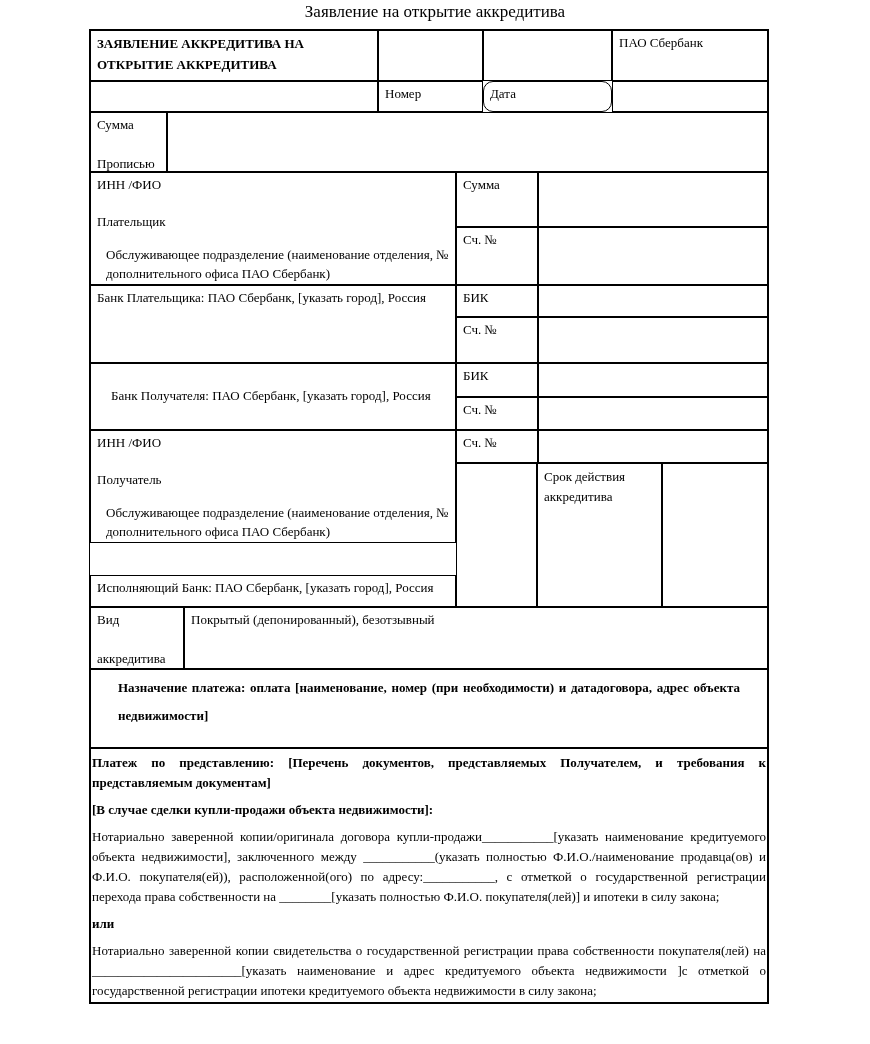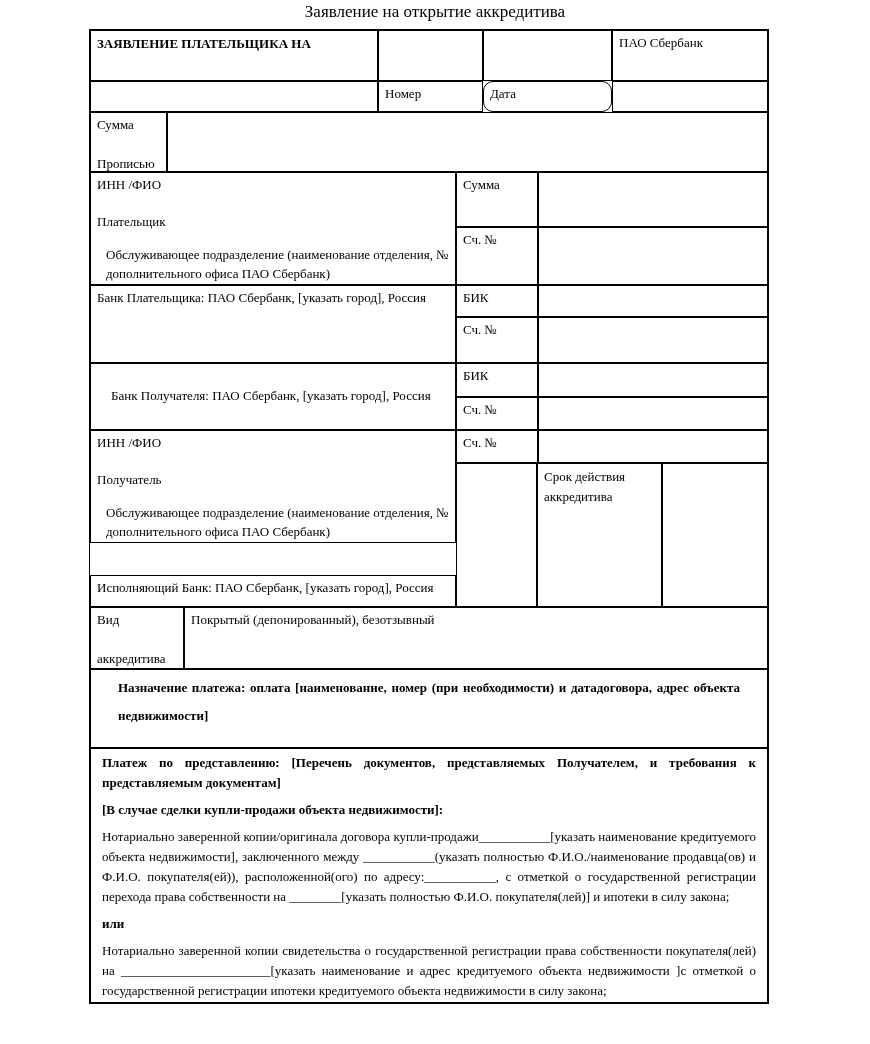--- a/index.html
+++ b/index.html
@@ -32,35 +32,36 @@
   }
   .cell p { margin: 0; }
   .bold { font-weight: bold; }
   .center { }
   .justify { text-align: justify; }
   .vcenter { display: flex; align-items: center; }
   .stack-gap p + p { margin-top: 20px; }
   .info-block p { line-height: 1.4; }
   .info-block p + p { margin-top: 19px; }
   .info-block p.division { margin-top: 15px; margin-left: 9px; }
-  .terms { padding: 4px 11px; }
+  .terms { padding: 4px 1px; }
   .terms p { line-height: 20px; }
   .terms p + p { margin-top: 7px; }
   .purpose-cell { padding: 4px 27px; line-height: 28px; }
   .validity-label-cell { line-height: 1.5; }
 </style>
 </head>
 <body>
 
 <div class="page-title">Заявление на открытие аккредитива</div>
 
 <div class="form">
 
   <div class="cell bold" style="left:0; top:0; width:288px; height:51px; line-height:1.6;">
-    <p>ЗАЯВЛЕНИЕ ПЛАТЕЛЬЩИКА НА</p>
+    <p>ЗАЯВЛЕНИЕ АККРЕДИТИВА НА</p>
+    <p>ОТКРЫТИЕ АККРЕДИТИВА</p>
   </div>
   <div class="cell" style="left:288px; top:0; width:105px; height:51px;"></div>
   <div class="cell" style="left:393px; top:0; width:129px; height:51px;"></div>
   <div class="cell center" style="left:522px; top:0; width:156px; height:51px;">ПАО Сбербанк</div>
 
   <div class="cell" style="left:0; top:51px; width:288px; height:31px;"></div>
   <div class="cell center" style="left:288px; top:51px; width:105px; height:31px;">Номер</div>
   <div class="cell center" style="left:393px; top:51px; width:129px; height:31px;border-radius:10px;">Дата</div>
   <div class="cell" style="left:522px; top:51px; width:156px; height:31px;"></div>
 

